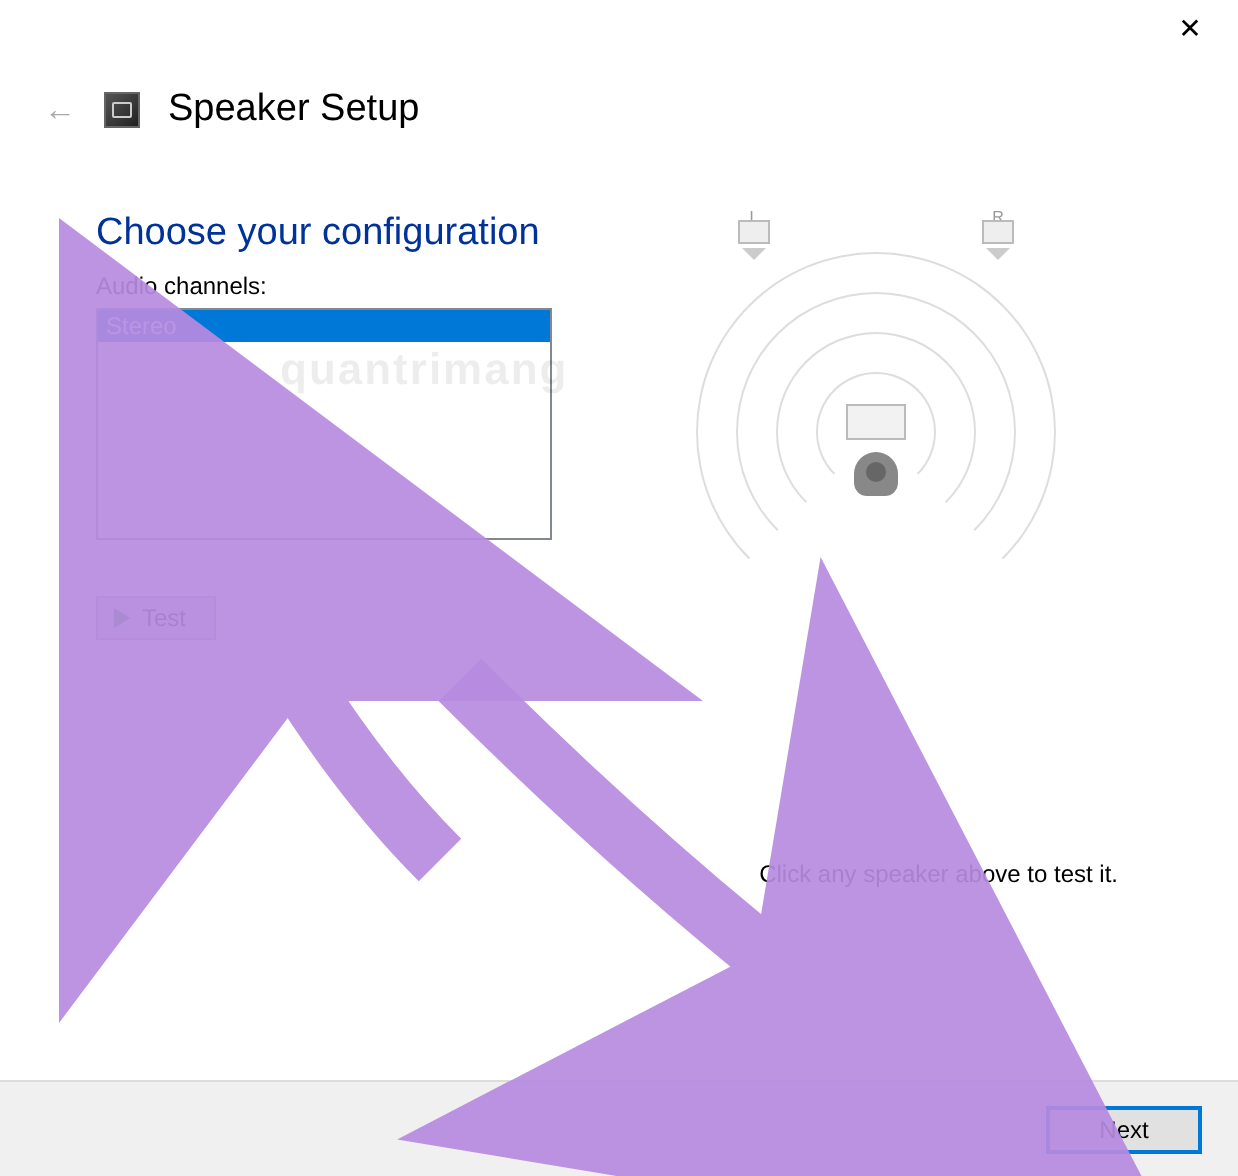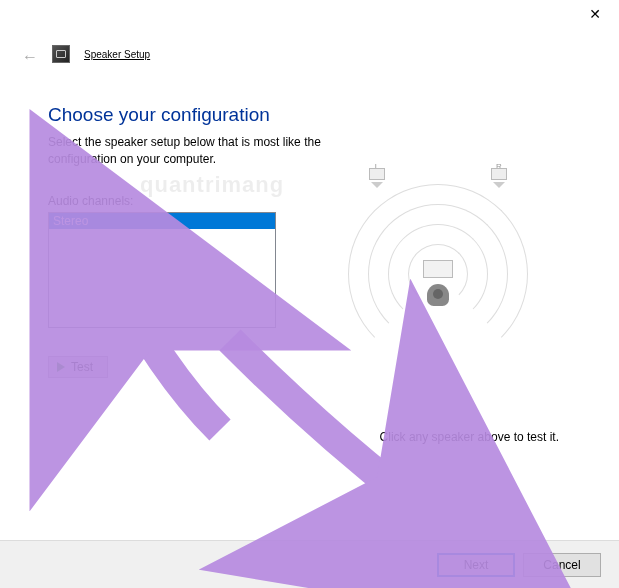--- a/index.html
+++ b/index.html
@@ -48,22 +48,21 @@
   }
   .app-icon::after{
     content:"";
     position:absolute;
     left:3px; top:4px;
     width:8px; height:6px;
     border:1px solid #ccc;
     border-radius:1px;
   }
   .app-title {
-    font-size: 10px;
-    text-decoration: underline;
+    font-size: 19px;
   }
   .content {
     padding: 40px 40px 0 48px;
   }
   .heading {
     color: #003399;
     font-size: 19px;
     margin-bottom: 8px;
   }
   .instruction {
@@ -242,21 +241,20 @@
 </div>
 
 <div class="header-row">
   <div class="back-arrow">←</div>
   <div class="app-icon"></div>
   <div class="app-title">Speaker Setup</div>
 </div>
 
 <div class="content">
   <div class="heading">Choose your configuration</div>
-  <div class="instruction">Select the speaker setup below that is most like the configuration on your computer.</div>
 
   <div class="cols">
     <div class="left-col">
       <div class="label">Audio channels:</div>
       <div class="listbox">
         <div class="list-item selected">Stereo</div>
       </div>
       <button class="test-btn">
         <span class="play-tri"></span>
         <span>Test</span>
@@ -285,21 +283,20 @@
     </div>
   </div>
 </div>
 
 <div class="watermark">quantrimang</div>
 
 <div class="hint">Click any speaker above to test it.</div>
 
 <div class="footer">
   <button class="btn primary">Next</button>
-  <button class="btn">Cancel</button>
 </div>
 
 <div class="arrow" style="left:90px; top:250px;">
   <svg width="260" height="300">
     <defs>
       <marker id="ah1" markerWidth="12" markerHeight="12" refX="6" refY="6" orient="auto">
         <path d="M0,0 L12,6 L0,12 L3,6 Z" fill="#b78be0"></path>
       </marker>
     </defs>
     <path d="M130,180 Q70,120 20,20" stroke="#b78be0" stroke-width="30" fill="none" marker-end="url(#ah1)" opacity="0.92"></path>

